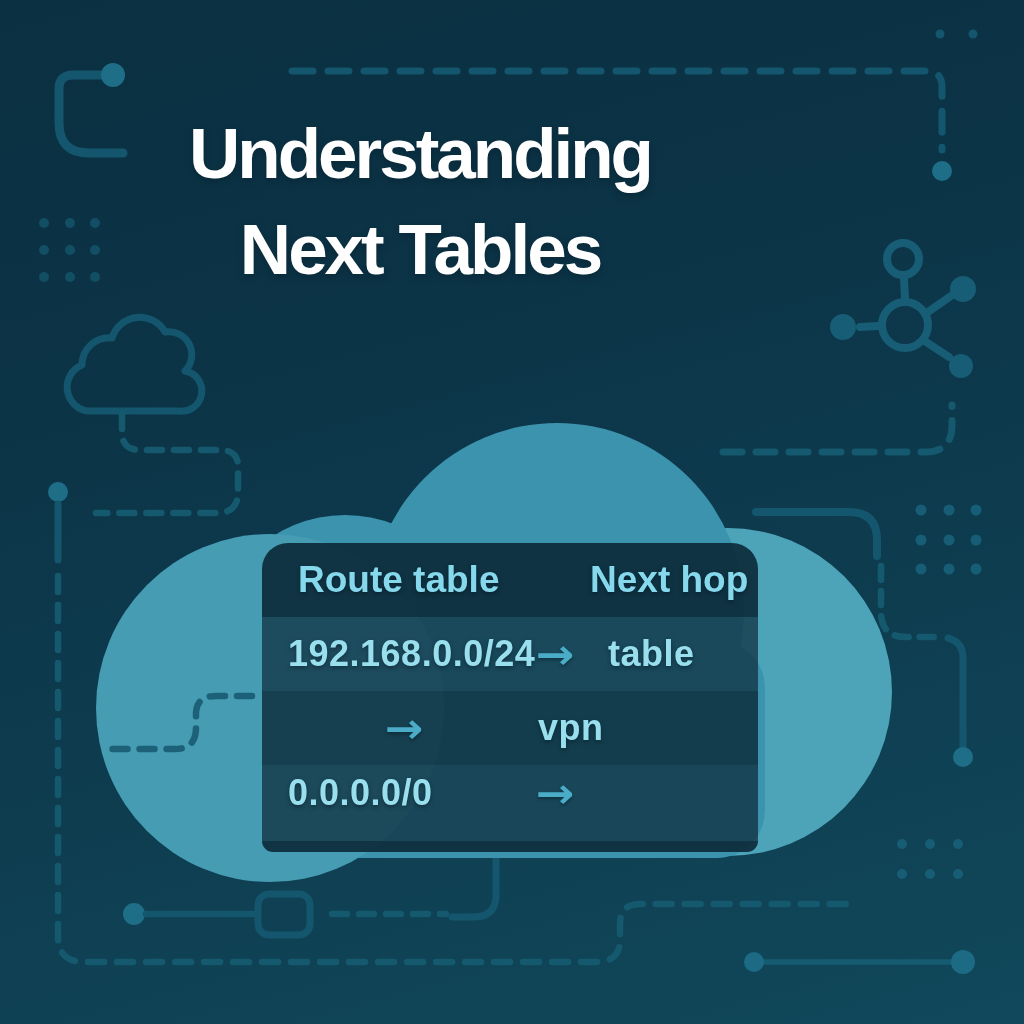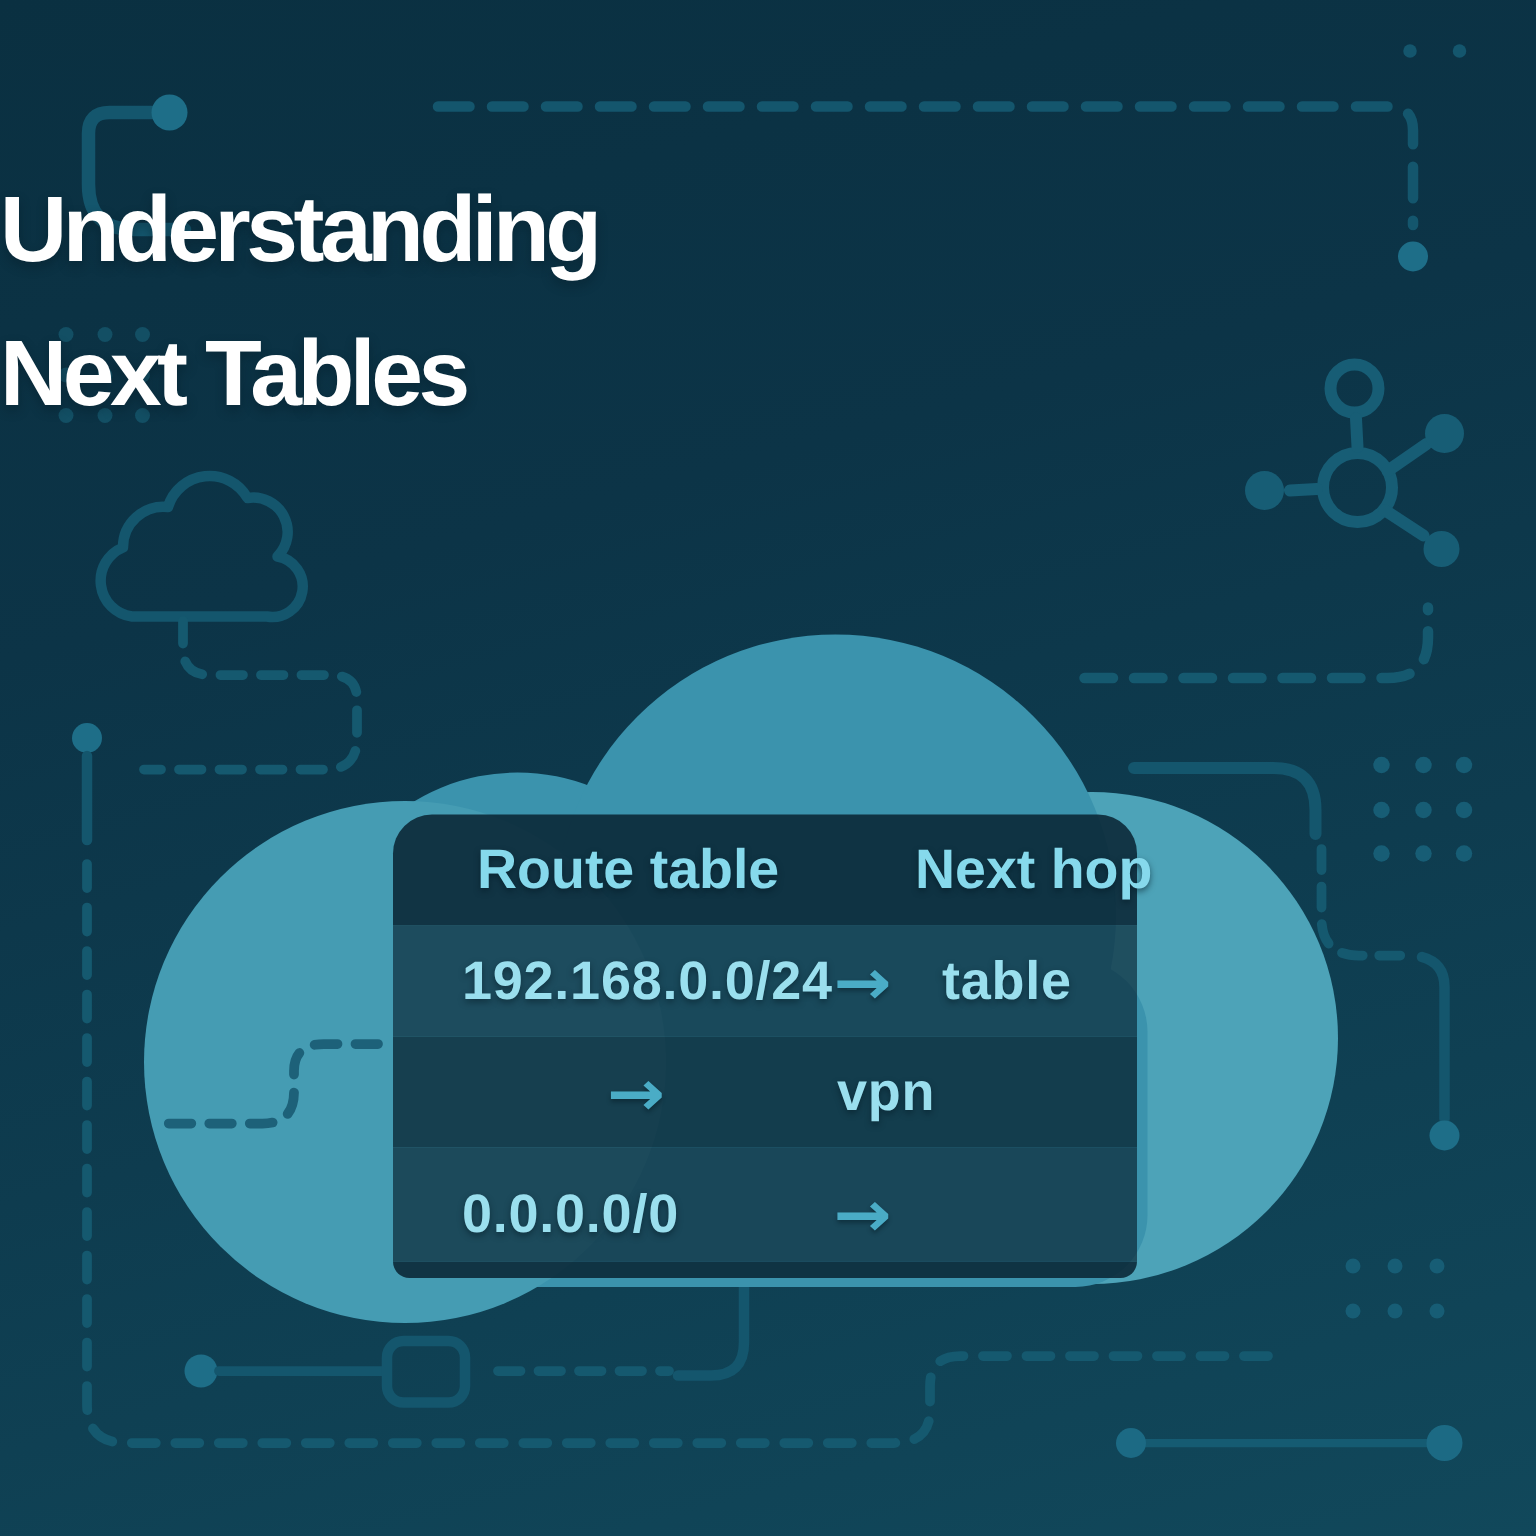--- a/index.html
+++ b/index.html
@@ -4,38 +4,38 @@
 <style>
   html,body{margin:0;padding:0;background:#06222f;}
   .stage{
     position:relative;width:1024px;height:1024px;margin:0 auto;overflow:hidden;
     background:linear-gradient(165deg,#0a3041 0%,#0c3447 34%,#0e3c4f 62%,#11485b 100%);
     font-family:"Liberation Sans", sans-serif;
   }
   .stage svg.decor{position:absolute;left:0;top:0;}
   
   .title{
-    position:absolute;left:0;top:106px;width:840px;text-align:left;
-    color:#ffffff;font-weight:bold;font-size:62px;line-height:96px;letter-spacing:-3px;
+    position:absolute;left:0;top:106px;width:840px;text-align:center;
+    color:#ffffff;font-weight:bold;font-size:71px;line-height:96px;letter-spacing:-3px;
     text-shadow:0 3px 7px rgba(4,24,34,.4);
   }
   
   .panel{position:absolute;left:262px;top:543px;width:496px;height:309px;}
   .band{position:absolute;left:0;width:496px;}
   .band.hdr   {top:0;   height:74px;background:rgba(7,32,46,.84);border-radius:26px 26px 0 0;}
   .band.r1    {top:74px; height:74px;background:rgba(7,32,46,.64);}
   .band.r2    {top:148px;height:74px;background:rgba(7,32,46,.75);}
   .band.r3    {top:222px;height:76px;background:rgba(7,32,46,.66);}
   .band.foot  {top:298px;height:11px;background:rgba(7,32,46,.84);border-radius:0 0 26px 26px;}
   .hdr-row,.data-row{
     position:absolute;left:0;width:580px;height:74px;display:grid;
-    grid-template-columns:232px 70px 1fr;align-items:center;padding-left:46px;box-sizing:border-box;
+    grid-template-columns:232px 70px 1fr;align-items:center;padding-left:26px;box-sizing:border-box;
   }
   .hdr-row{top:0;grid-template-columns:302px 1fr;}
-  .data-row.dr1{top:74px;} .data-row.dr2{top:148px;} .data-row.dr3{top:228px;height:76px;}
+  .data-row.dr1{top:74px;} .data-row.dr2{top:148px;} .data-row.dr3{top:212px;height:76px;}
   .col-h{color:#86d9ec;font-size:37px;font-weight:bold;letter-spacing:0px;text-shadow:0 2px 4px rgba(4,24,34,.55);}
   .col-h.h1{padding-left:10px;}
   .cell-route,.cell-hop{color:#9adfee;font-size:36px;font-weight:bold;letter-spacing:.5px;text-shadow:0 2px 4px rgba(4,24,34,.5);}
   .cell-hop{padding-left:18px;}
   .cell-arrow{
     color:#4aacc6;font-family:"DejaVu Sans",sans-serif;font-size:42px;font-weight:bold;
     text-align:center;transform:scaleX(1.1);text-shadow:0 2px 3px rgba(4,24,34,.45);
   }
 </style>
 </head>

